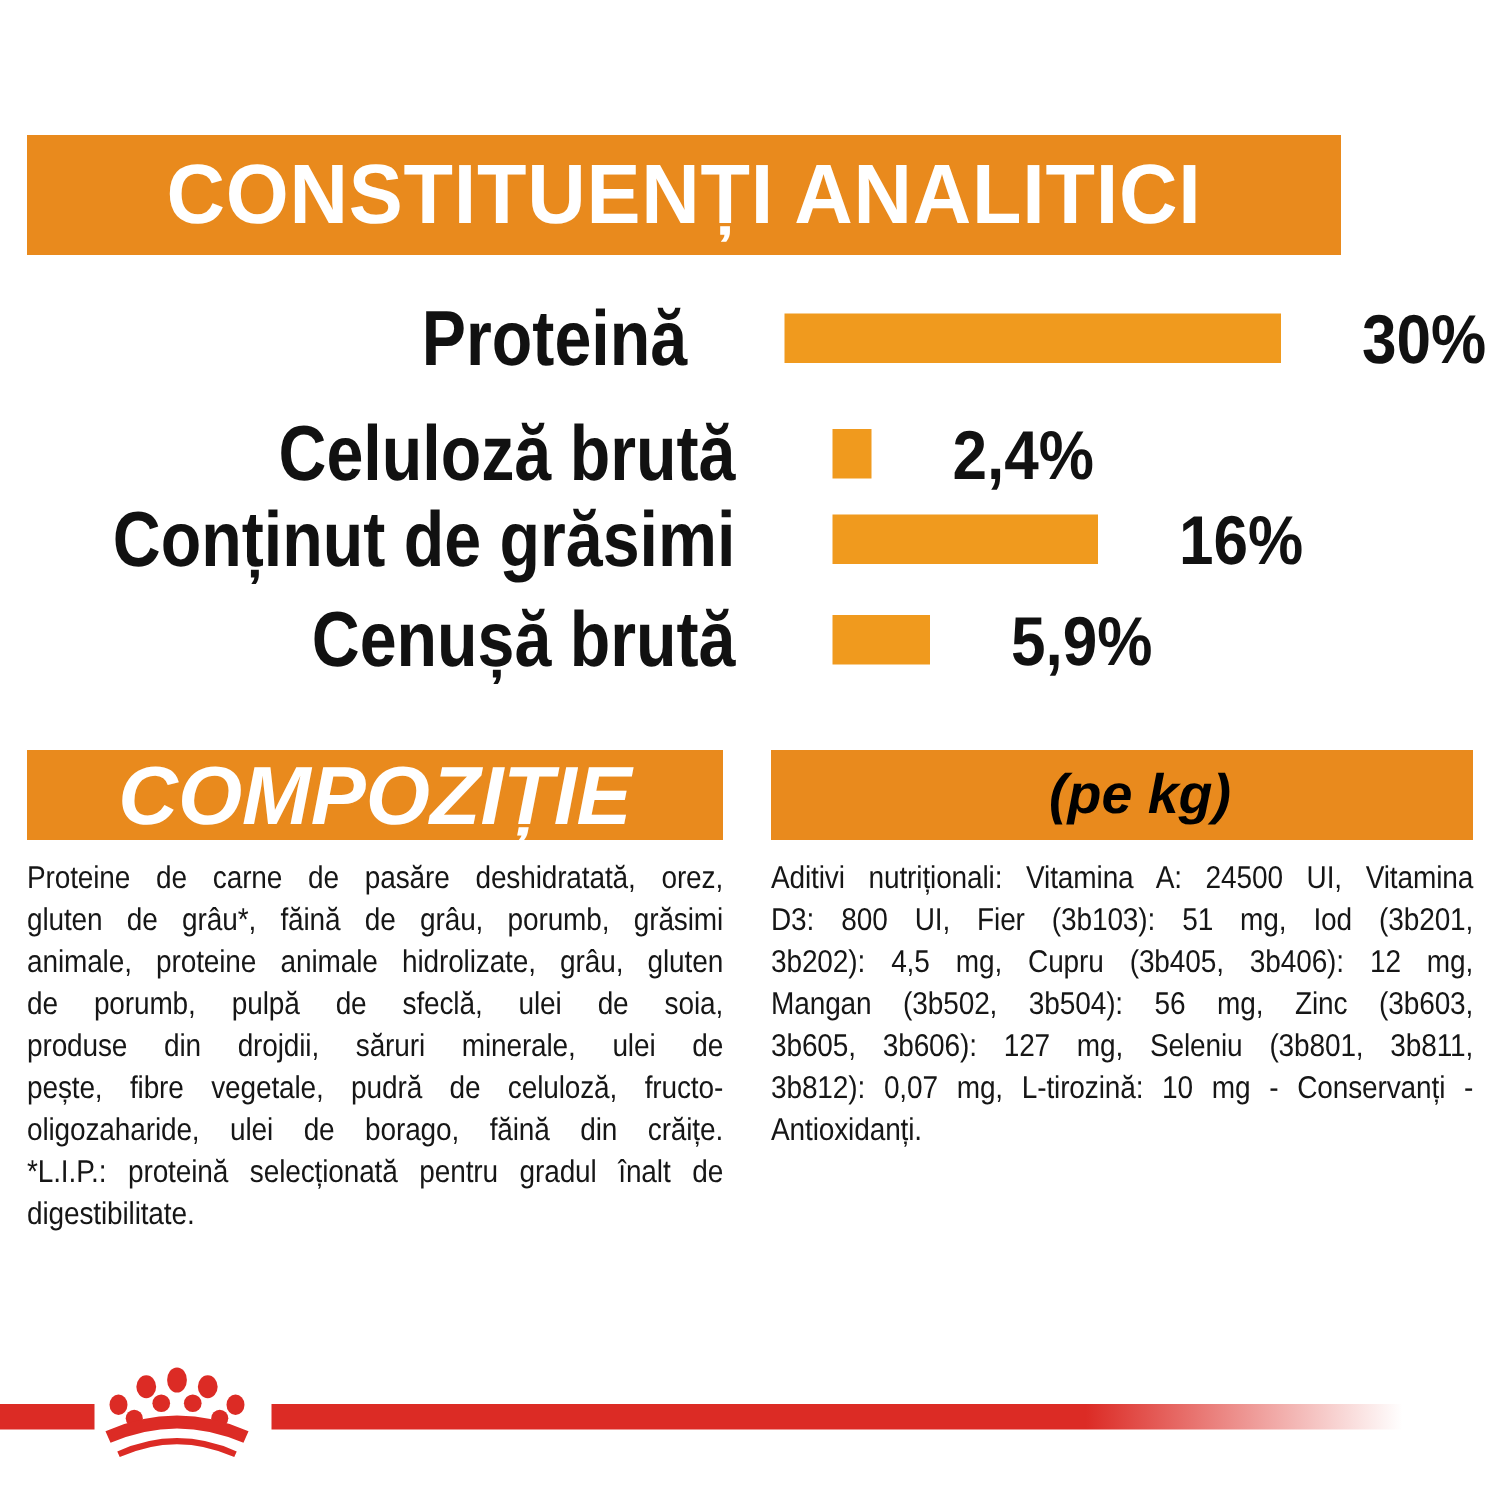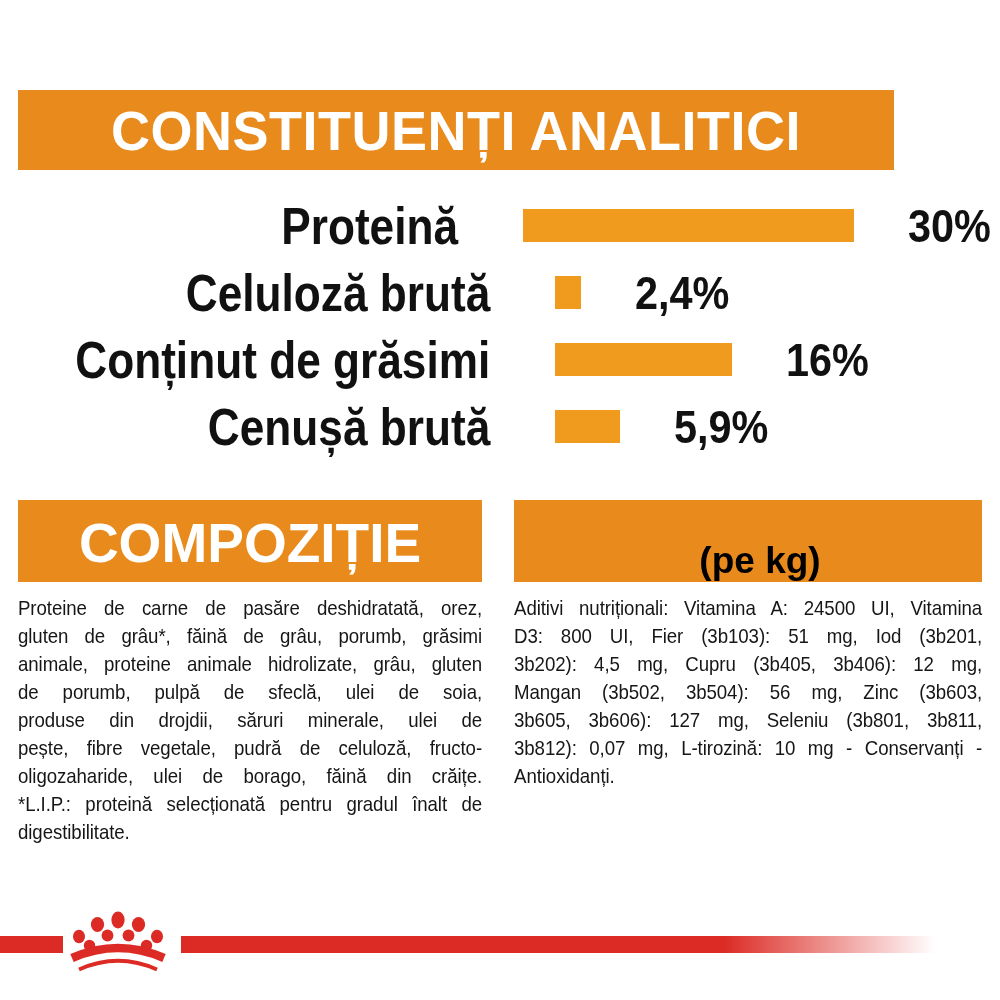--- a/index.html
+++ b/index.html
@@ -25,21 +25,21 @@
     transform: scaleY(1.04);
   }
 
   
   .chart { position: absolute; left: 0; top: 192px; width: 1000px; }
   .chart-row {
     position: absolute; left: 0; width: 1000px; height: 67px;
     display: flex; align-items: center; gap: 43px;
   }
   .chart-row.r0 { top: 0px; }
-  .chart-row.r1 { top: 67px; align-items: center; }
+  .chart-row.r1 { top: 77px; align-items: center; }
   .chart-row.r2 { top: 134px; }
   .chart-row.r3 { top: 201px; }
   .label-cell { width: 490px; text-align: right; }
   .label-cell .cond {
     display: inline-block; transform: scaleX(0.85); transform-origin: 100% 50%;
     font-size: 52px; font-weight: bold; color: #111; white-space: nowrap;
   }
   .bar {
     height: 33px; margin-left: 22px;
     background: #F09A1E; flex: 0 0 auto;
@@ -48,22 +48,22 @@
   .value-cell .cond {
     display: inline-block; transform: scaleX(0.9); transform-origin: 0 50%;
     font-size: 46px; font-weight: bold; color: #111; white-space: nowrap;
   }
 
   
   .section { position: absolute; top: 500px; }
   .section.left  { left: 18px;  width: 464px; }
   .section.right { left: 514px; width: 468px; }
   .sec-header {
-    height: 82px; background: #E98A1D;
-    display: flex; align-items: flex-end; justify-content: center;
+    height: 60px; background: #E98A1D;
+    display: flex; align-items: center; justify-content: center; font-style: italic;
   }
   .sec-title {
     color: #fff; font-weight: bold; font-size: 55px; line-height: 78px;
     white-space: nowrap;
   }
   .sec-sub {
     color: #000000; font-weight: bold; font-size: 37px;
     margin-left: 24px; white-space: nowrap;
   }
   .body-text {

